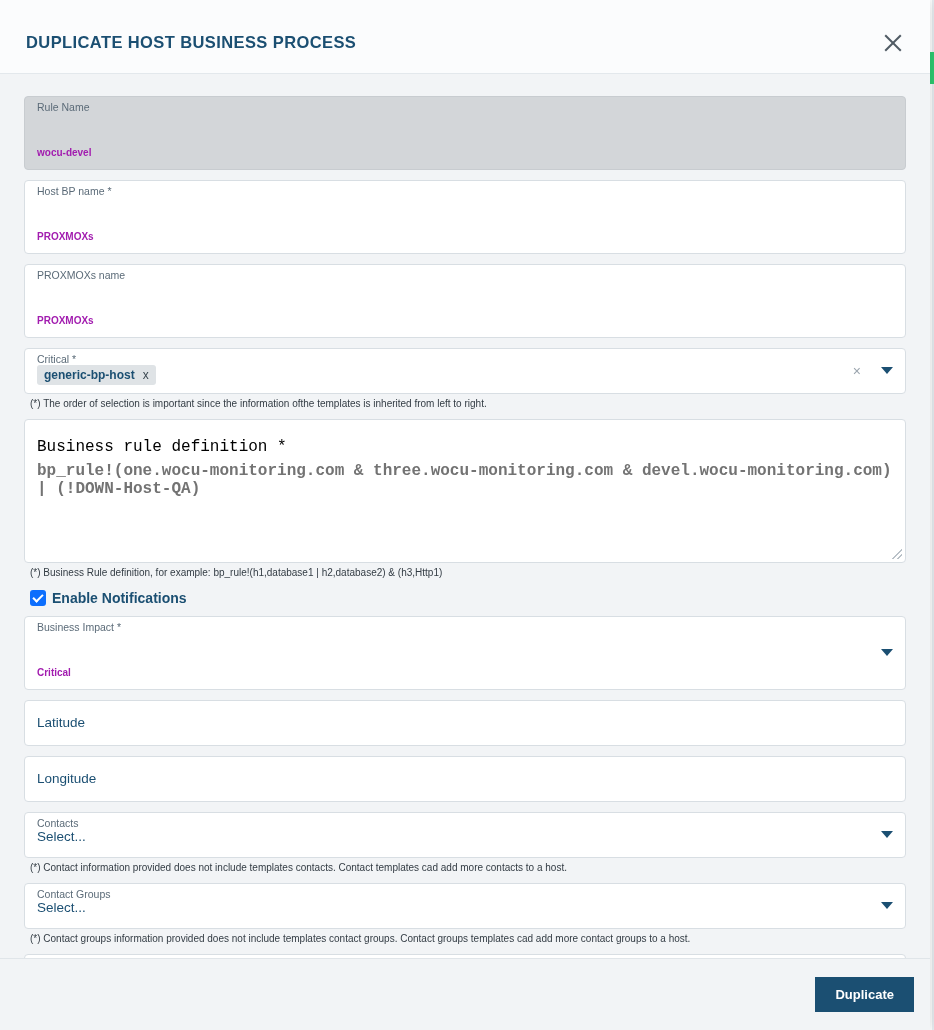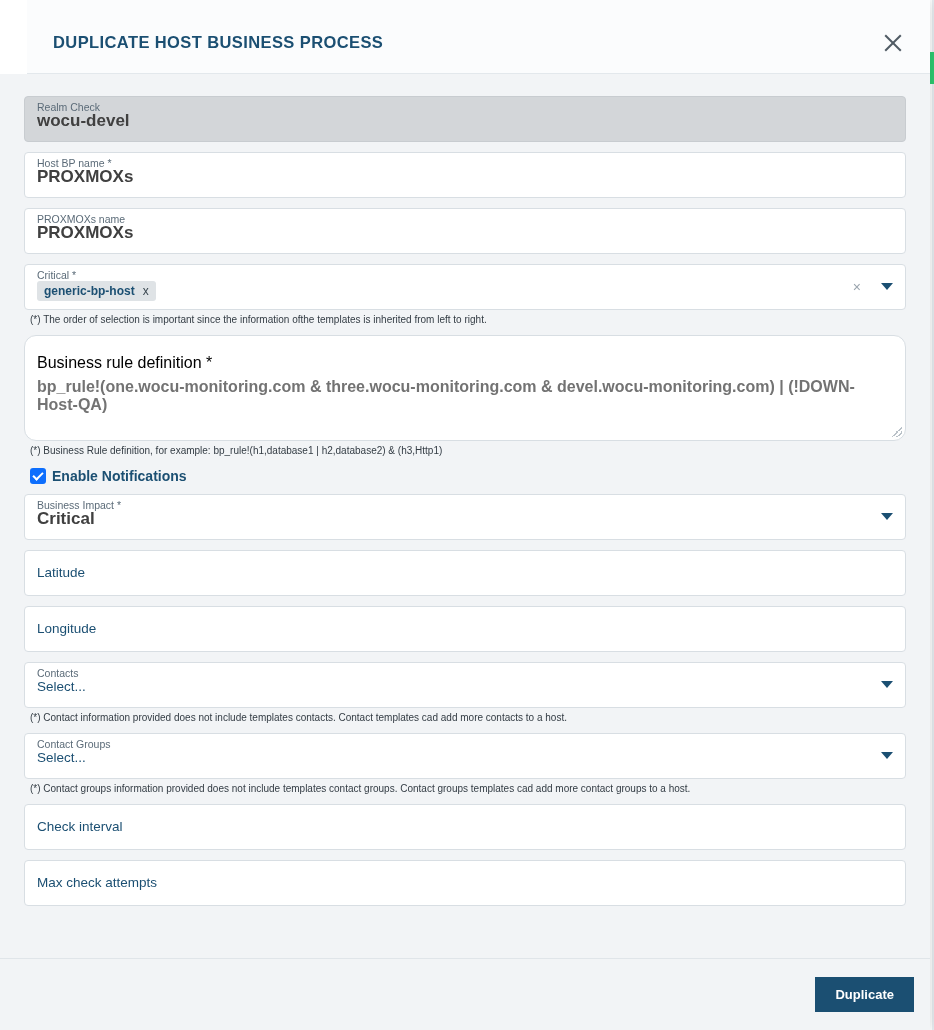--- a/index.html
+++ b/index.html
@@ -44,21 +44,20 @@
 
   .modal-header {
     height: 74px;
     flex: 0 0 74px;
     display: flex;
     align-items: center;
     justify-content: space-between;
     padding: 12px 22px 0 26px;
     border-bottom: 1px solid #e3e8ec;
     background: #fbfcfd;
-    margin-left: 27px;
   }
   .modal-title {
     color: #1b4f72;
     font-size: 16.5px;
     font-weight: bold;
     letter-spacing: .4px;
   }
   .close-btn {
     width: 30px; height: 30px;
     position: relative;
@@ -97,24 +96,25 @@
     border-color: #c8ccd0;
   }
   .field .flabel {
     position: absolute;
     top: 4px; left: 12px;
     font-size: 10.5px;
     color: #5b6b78;
   }
   .field .flabel .req { color: #5b6b78; }
   .field .fvalue {
-    font-size: 17px;
-    font-weight: bold;
-    color: #404040;
+    font-size: 10px;
+    font-weight: bold;
+    color: #a21caf;
     line-height: 16px;
+    margin-top: 32px;
   }
   .field .fplaceholder {
     font-size: 13.5px;
     color: #1b4f72;
     line-height: 16px;
     font-weight: normal;
   }
 
   
   .field.plain {
@@ -162,24 +162,25 @@
     font-size: 12px;
     color: #3a4750;
     font-weight: normal;
     cursor: pointer;
   }
 
   .textarea-field {
     position: relative;
     background: #ffffff;
     border: 1px solid #d8dee3;
-    border-radius: 12px;
+    border-radius: 4px;
     margin-bottom: 10px;
-    height: 106px;
+    height: 144px;
     padding: 18px 12px 8px 12px;
+    font-family: Liberation Mono, monospace;
   }
   .textarea-field .fvalue {
     font-size: 16px;
     font-weight: bold;
     color: #737373;
   }
   .resize-grip {
     position: absolute;
     right: 3px; bottom: 3px;
     width: 10px; height: 10px;
@@ -248,21 +249,21 @@
 <div class="modal">
 
   <div class="modal-header">
     <div class="modal-title">DUPLICATE HOST BUSINESS PROCESS</div>
     <div class="close-btn"></div>
   </div>
 
   <div class="modal-body">
 
     <div class="field readonly">
-      <div class="flabel">Realm Check</div>
+      <div class="flabel">Rule Name</div>
       <div class="fvalue">wocu-devel</div>
     </div>
 
     <div class="field">
       <div class="flabel">
         <span>Host BP name</span>
         <span class="req">*</span>
       </div>
       <div class="fvalue">PROXMOXs</div>
     </div>

